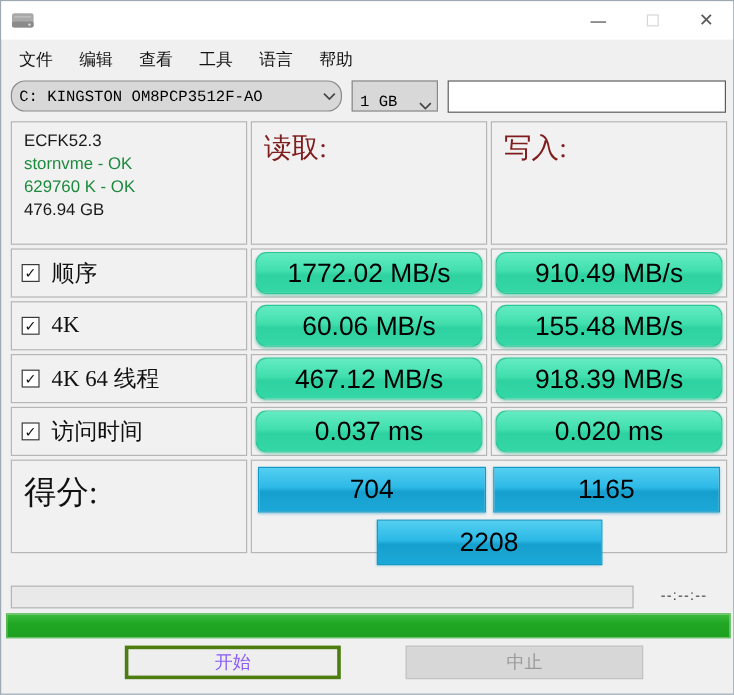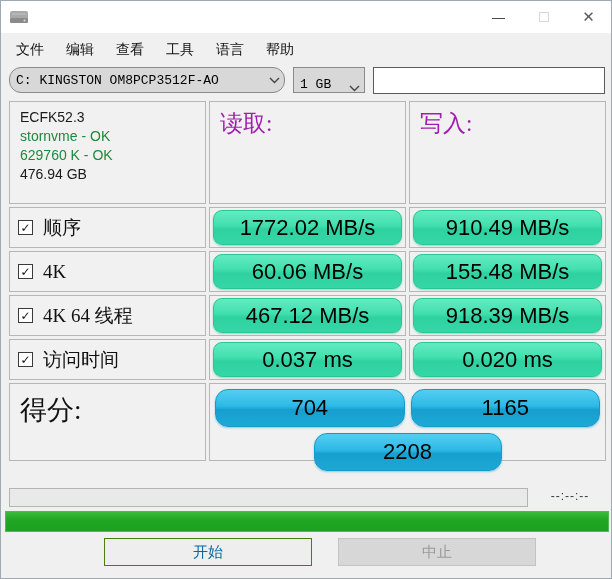--- a/index.html
+++ b/index.html
@@ -40,45 +40,45 @@
   .c-wide  { width:397px; }
   .row-header .cell { height:103px; }
   .row-data .cell { height:41px; display:flex; align-items:center; }
   .row-score .cell { height:78px; }
 
   .info-cell { padding:6px 10px; }
   .info-model { font-size:17px; color:#1a1a1a; margin-bottom:3px; }
   .info-line { font-size:14px; color:#1a1a1a; line-height:19px; }
   .info-ok { color:#1d8a3e; }
 
-  .col-header { font-family:"Liberation Serif","DejaVu Serif",serif; font-size:23px; color:#a21caf; padding:6px 0 0 10px; }
+  .col-header { font-family:"Liberation Serif","DejaVu Serif",serif; font-size:23px; color:#7f1d1d; padding:6px 0 0 10px; }
 
   .label-cell { padding-left:8px; }
   .checkbox { width:15px; height:15px; background:#fff; border:1px solid #3a3a3a; display:inline-flex; align-items:center; justify-content:center; font-size:12px; color:#111; line-height:1; flex:none; }
   .row-label { font-family:"Liberation Serif","DejaVu Serif",serif; font-size:19px; color:#111; margin-left:10px; white-space:nowrap; }
 
   .pill { flex:1; margin:2px 3px; height:35px; border-radius:9px; display:flex; align-items:center; justify-content:center; font-size:22px; color:#000; }
   .pill-green { background:linear-gradient(to bottom,#63ebc1 0%,#41dfad 45%,#2ed2a0 55%,#34d7a5 100%); border:1px solid #29c795; box-shadow:0 1px 2px rgba(40,180,140,.45); }
-  .pill-blue  { background:linear-gradient(to bottom,#54cef1 0%,#2cb9e6 45%,#169fce 55%,#1ca9d7 100%); border:1px solid #149ac6; box-shadow:0 1px 2px rgba(30,150,200,.45); border-radius:13px; }
+  .pill-blue  { background:linear-gradient(to bottom,#54cef1 0%,#2cb9e6 45%,#169fce 55%,#1ca9d7 100%); border:1px solid #149ac6; box-shadow:0 1px 2px rgba(30,150,200,.45); border-radius:0; }
 
   .score-label { font-family:"Liberation Serif","DejaVu Serif",serif; font-size:27px; color:#111; padding:8px 0 0 10px; }
   .score-cell { padding:3px 2px; }
   .score-top { display:flex; }
   .score-top .pill { height:38px; }
   .score-bottom { display:flex; justify-content:center; }
   .score-bottom .pill { flex:none; width:188px; height:38px; margin-top:4px; }
 
   
   .progressbar { position:absolute; left:8px; top:487px; width:519px; height:19px; background:#e9e9e9; border:1px solid #b4b4b4; }
   .time-label { position:absolute; left:532px; top:488px; width:74px; height:18px; text-align:center; font-size:12px; color:#3a3a3a; letter-spacing:1px; }
   .greenbar { position:absolute; left:4px; top:510px; width:604px; height:21px; background:linear-gradient(to bottom,#3bbb3d 0%,#21a724 40%,#1da020 100%); border:1px solid #53b854; }
 
   
   .btn { position:absolute; top:537px; height:28px; display:flex; align-items:center; justify-content:center; font-size:15px; }
-  .btn-start { left:103px; width:208px; background:#eeeeee; border:1px solid #4d7c0f; color:#0369a1; }
+  .btn-start { left:103px; width:180px; background:#eeeeee; border:3px solid #4d7c0f; color:#8b5cf6; }
   .btn-abort { left:337px; width:198px; background:#d7d7d7; border:1px solid #c3c3c3; color:#9a9a9a; }
 </style>
 </head>
 <body>
 
 <div class="app">
 
   <div class="titlebar">
     <span class="app-icon">
       <svg width="20" height="18" viewBox="0 0 20 18">

